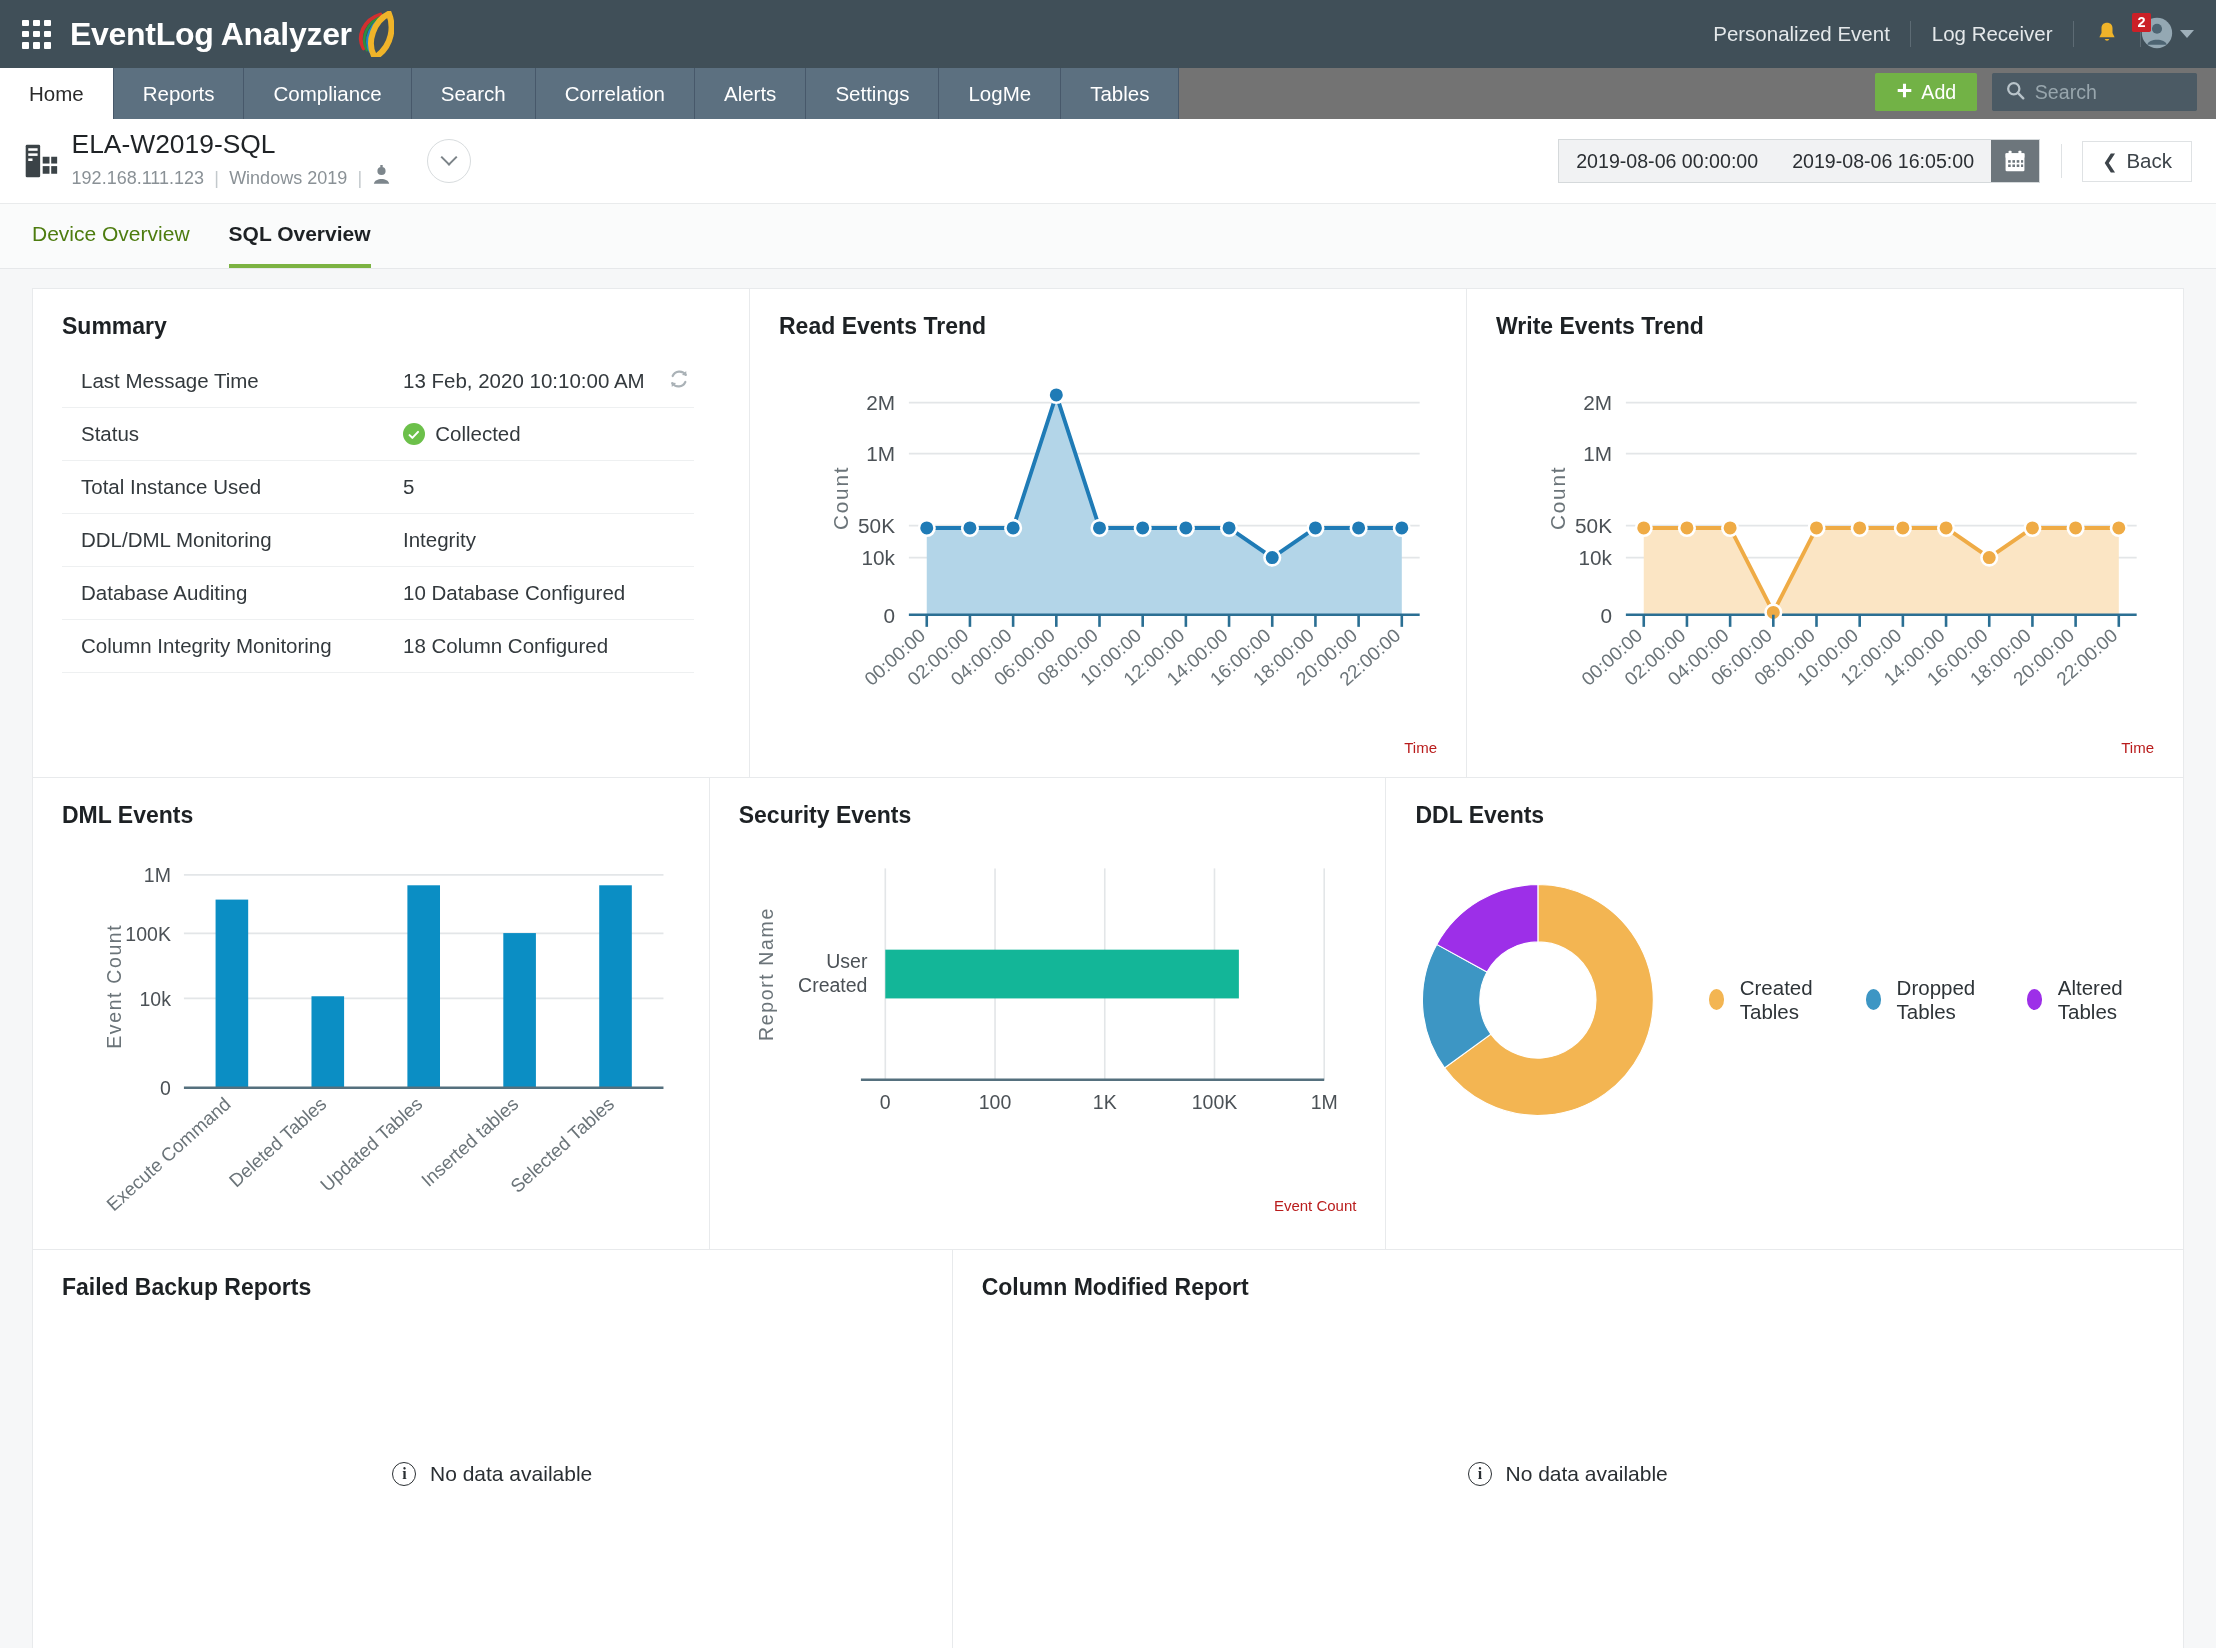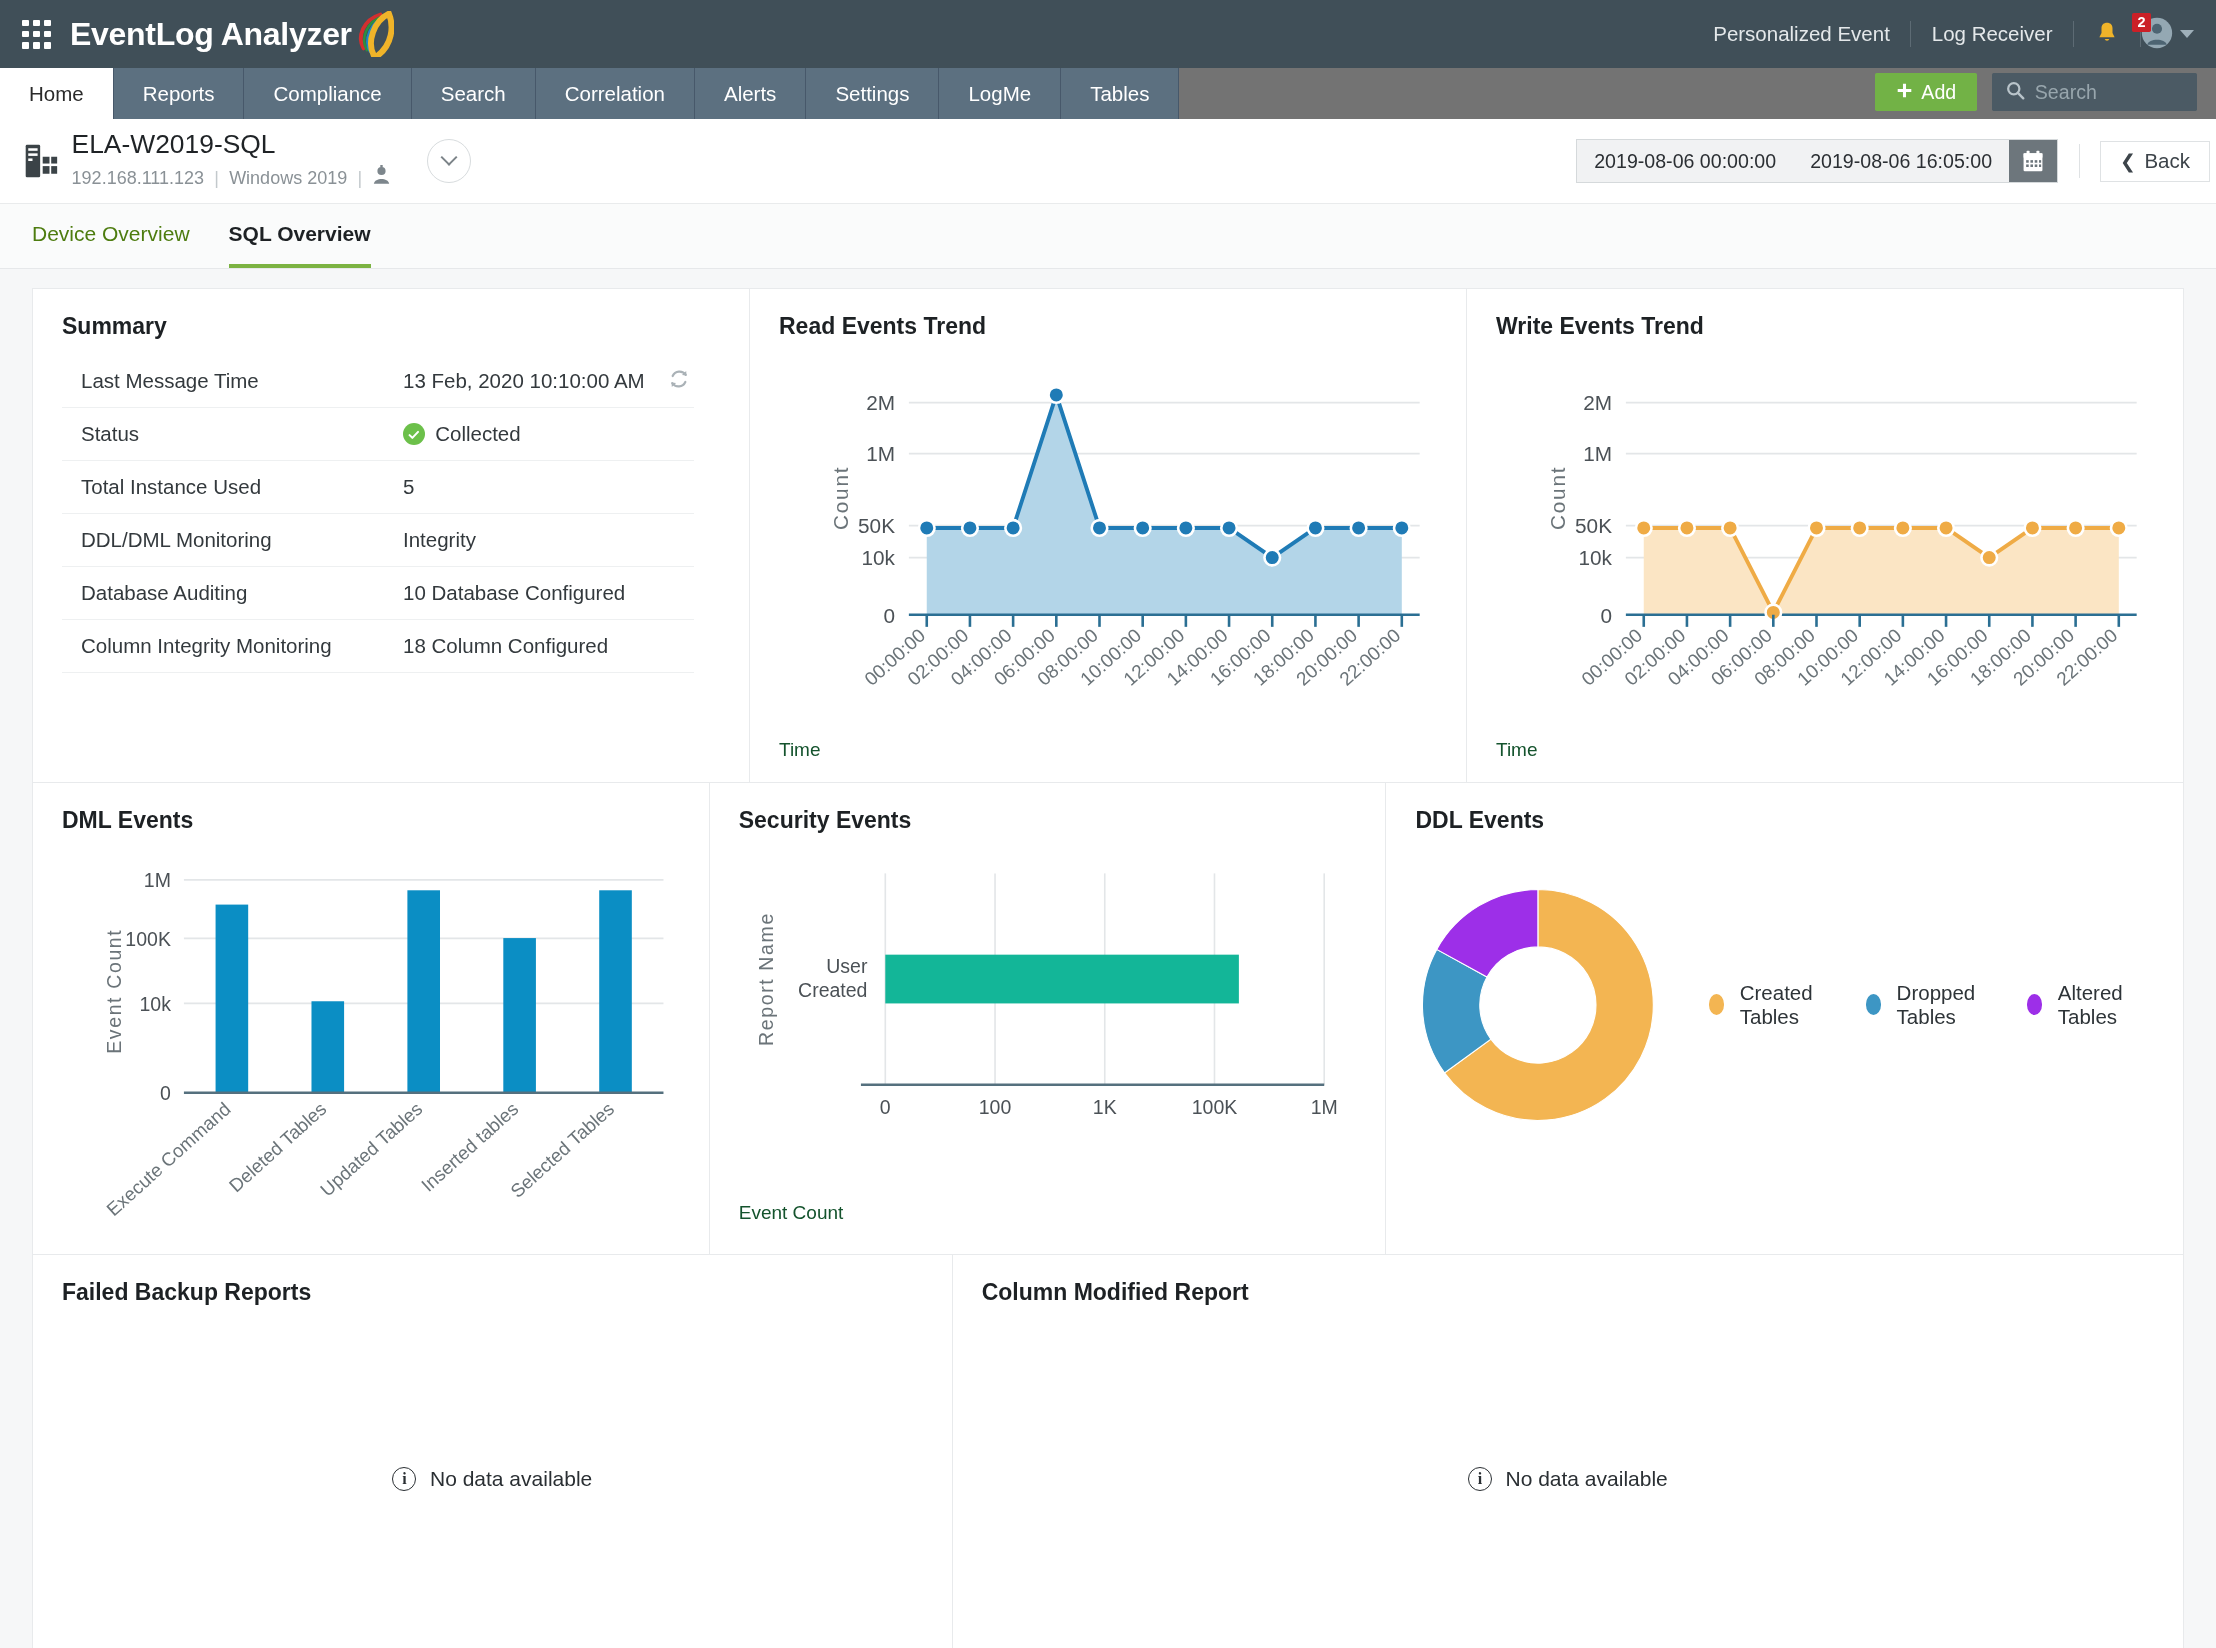--- a/index.html
+++ b/index.html
@@ -92,21 +92,21 @@
   .chev-btn {
     width: 44px; height: 44px; border: 0.9px solid #d8dcde; border-radius: 50%;
     display: flex; align-items: center; justify-content: center; margin-left: 36px;
     cursor: pointer; background: #fff;
   }
   .chev-btn i {
     width: 12px; height: 12px; border-right: 2.6px solid #7b8388; border-bottom: 2.6px solid #7b8388;
     transform: rotate(45deg) translate(-2.6px,-2.6px);
   }
   .devbar-right {
-    position: absolute; right: 6px; display: flex; align-items: center; gap: 0;
+    position: absolute; right: 24px; display: flex; align-items: center; gap: 0;
   }
   .daterange {
     display: flex; align-items: stretch; height: 44px; border: 0.9px solid #d5d9db; background: #f1f2f3;
   }
   .daterange .dr-val {
     display: flex; align-items: center; font-size: 19.6px; color: #2b2f33; padding: 0 17px;
     white-space: nowrap;
   }
   .cal-btn {
     width: 48px; background: #6d767c; display: flex; align-items: center; justify-content: center;
@@ -154,21 +154,21 @@
   .sum-value { font-size: 20.5px; color: #33393d; display: flex; align-items: center; gap: 10.2px; }
   .check-ok {
     width: 22px; height: 22px; border-radius: 50%; background: #6cc04a;
     display: inline-flex; align-items: center; justify-content: center;
   }
   .refresh-ico { margin-left: 13.6px; cursor: pointer; }
 
   
   .chartbox { position: relative; width: 100%; }
   .axis-label-x {
-    text-align: left; font-size: 19px; color: #14532d; margin-top: 8.5px;
+    text-align: right; font-size: 15px; color: #b91c1c; margin-top: 8.5px;
   }
 
   
   .legend { display: flex; flex-direction: row; gap: 24px; }
   .legend-item { display: flex; align-items: center; gap: 15.3px; font-size: 20.5px; color: #2e3438; }
   .legend-dot { width: 20.5px; height: 20.5px; border-radius: 50%; }
 
   
   .nodata {
     display: flex; align-items: center; justify-content: center; gap: 13.6px;

